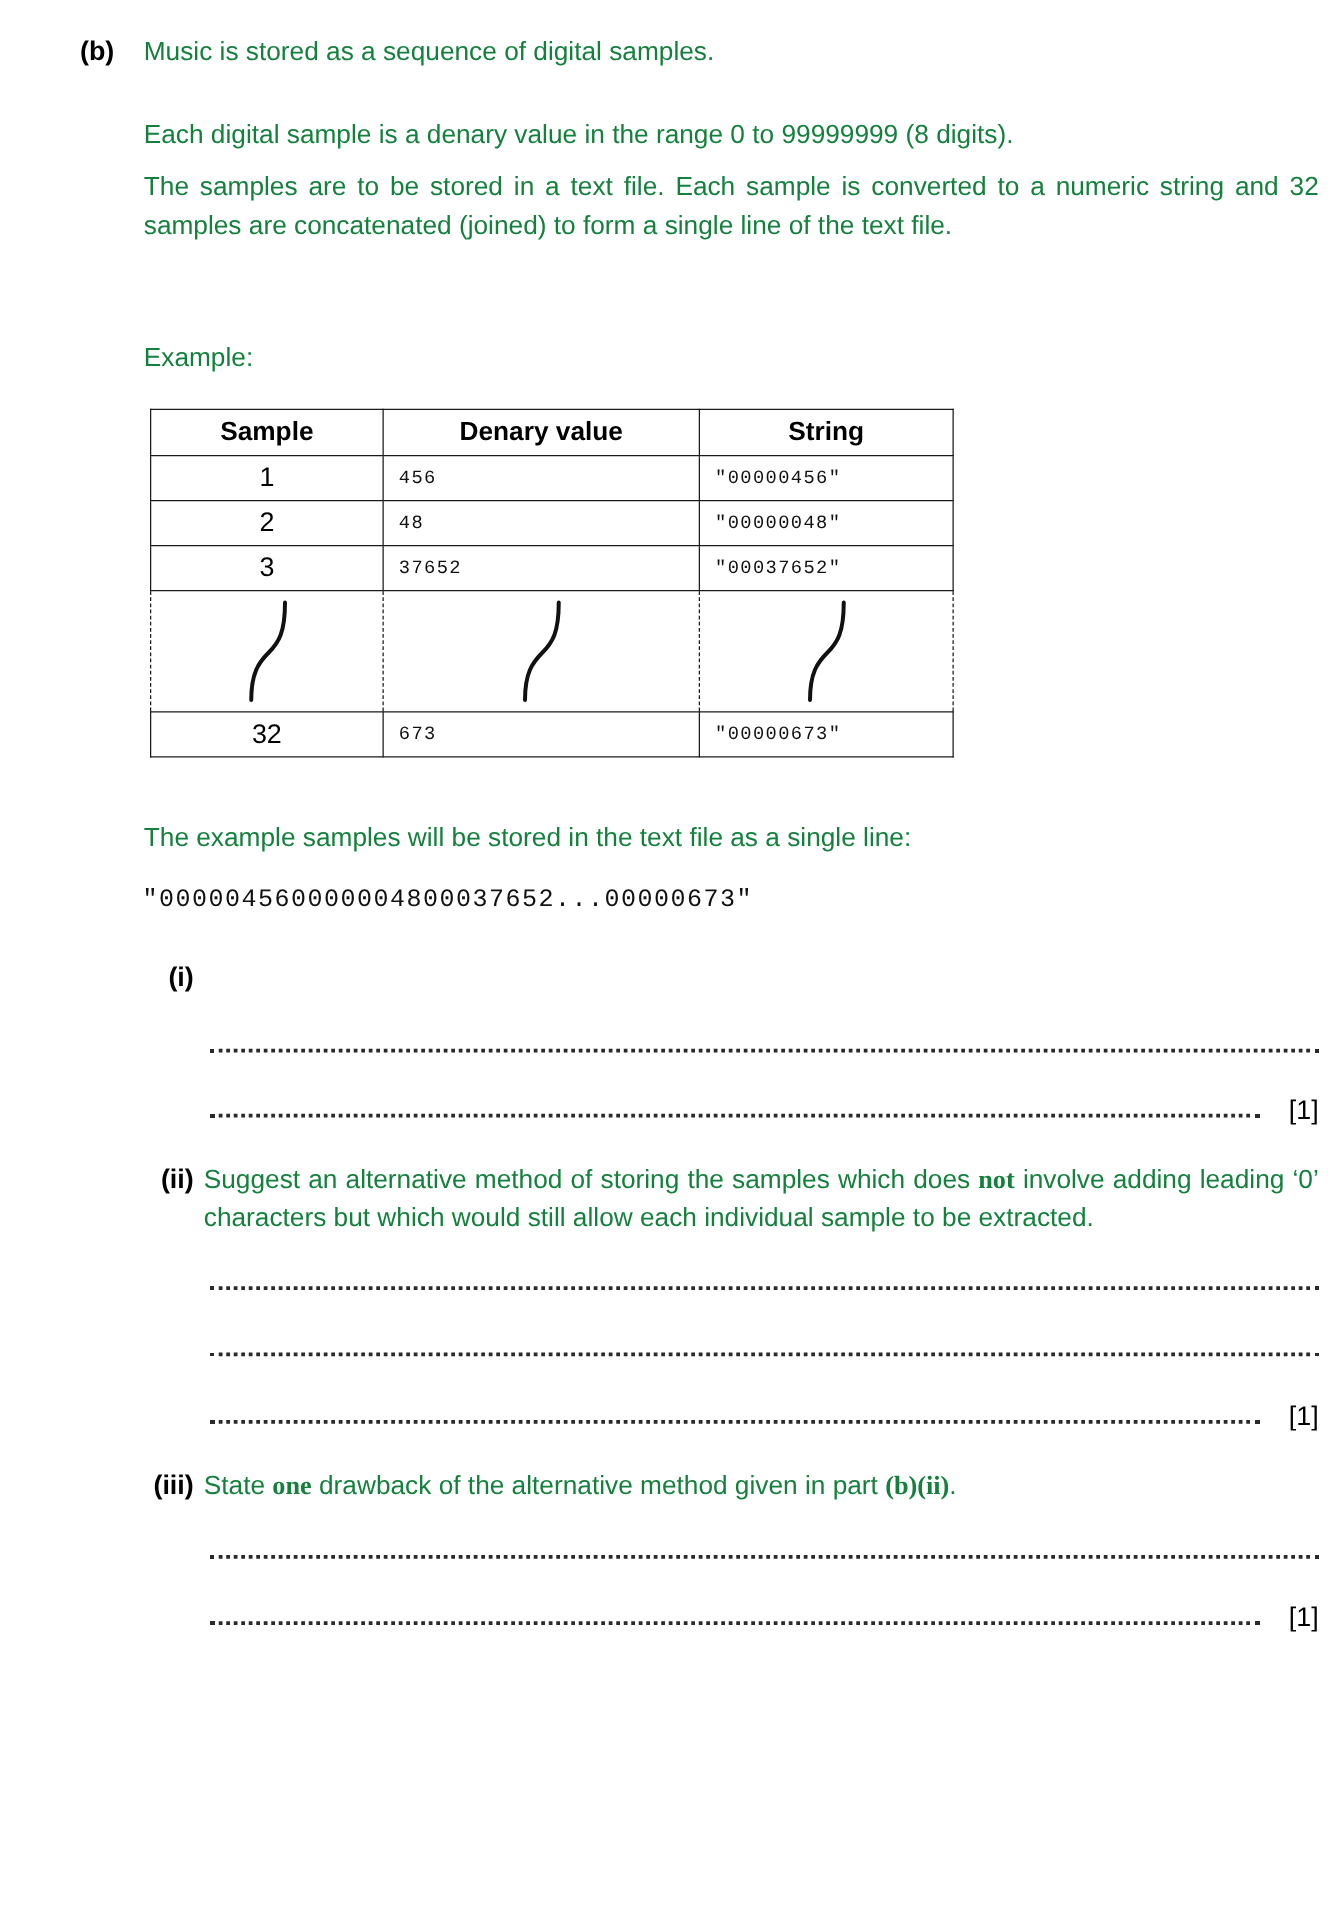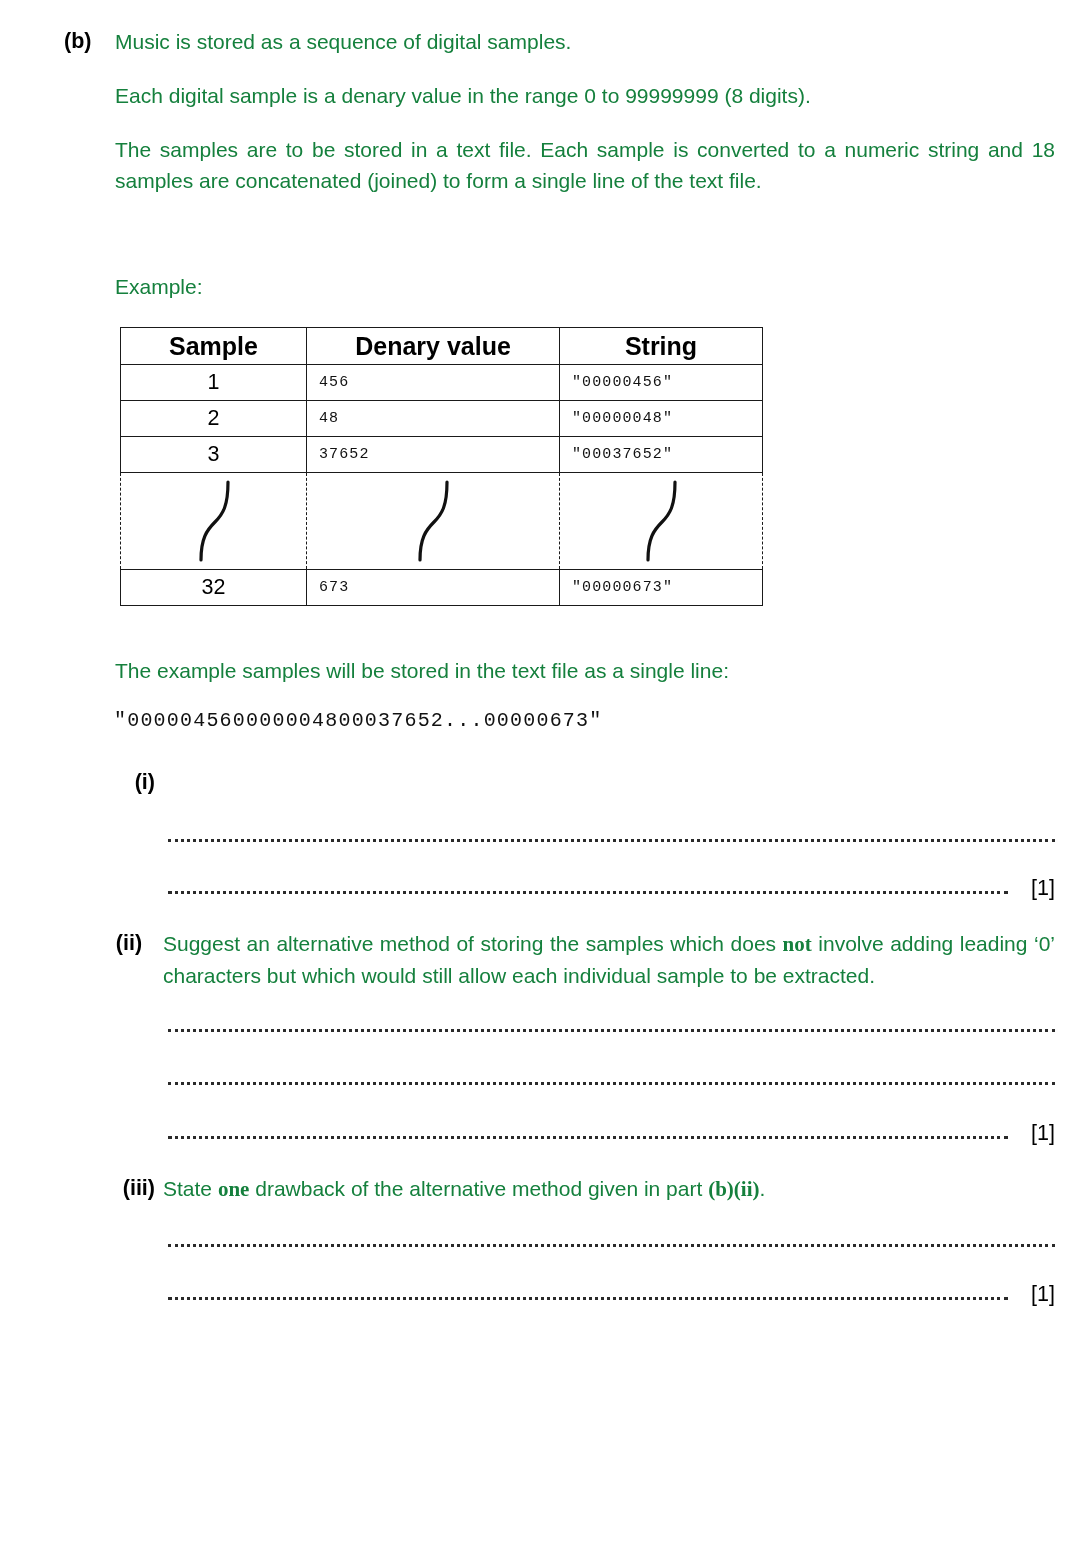--- a/index.html
+++ b/index.html
@@ -61,21 +61,21 @@
     border-collapse: collapse;
     table-layout: fixed;
   }
   .ex-table td, .ex-table th {
     border: 1.5px solid #1a1a1a;
     height: 35px;
     padding: 0;
     font-weight: normal;
   }
   .ex-table th {
-    font-size: 25px;
+    font-size: 21px;
     font-weight: bold;
     text-align: center;
     height: 36px;
   }
   .col-sample { width: 185px; }
   .col-denary { width: 252px; }
   .col-string { width: 202px; }
 
   .cell-sample {
     text-align: center;
@@ -135,23 +135,23 @@
 </style>
 </head>
 <body>
 
 <div class="page">
 
   <div class="label-b" style="top:26px;">(b)</div>
 
   <div class="para" style="left:115px; top:26px; width:940px;">Music is stored as a sequence of digital samples.</div>
 
-  <div class="para" style="left:115px; top:80px; width:940px;">Each digital sample is a denary value in the range 0 to 99999999 (8 digits).</div>
-
-  <div class="para justify" style="left:115px; top:134px; width:940px;">The samples are to be stored in a text file. Each sample is converted to a numeric string and 18 samples are concatenated (joined) to form a single line of the text file.</div>
+  <div class="para" style="left:115px; top:92px; width:940px;">Each digital sample is a denary value in the range 0 to 99999999 (8 digits).</div>
+
+  <div class="para justify" style="left:115px; top:134px; width:940px;">The samples are to be stored in a text file. Each sample is converted to a numeric string and 32 samples are concatenated (joined) to form a single line of the text file.</div>
 
 
   <div class="para" style="left:115px; top:271px; width:940px;">Example:</div>
 
   <table class="ex-table">
     <thead>
       <tr>
         <th class="col-sample">Sample</th>
         <th class="col-denary">Denary value</th>
         <th class="col-string">String</th>
@@ -209,21 +209,21 @@
   <div class="para" style="left:115px; top:655px; width:940px;">The example samples will be stored in the text file as a single line:</div>
 
   <div class="mono-line" style="left:114px; top:709px;">"000004560000004800037652...00000673"</div>
 
   <div class="rnum" style="left:103px; top:767px;">(i)</div>
 
   <div class="dotline" style="left:168px; top:836px; width:887px;"></div>
   <div class="dotline" style="left:168px; top:888px; width:840px;"></div>
   <div class="mark" style="left:1011px; top:873px;">[1]</div>
 
-  <div class="rnum" style="left:103px; top:928px;text-align:center;">(ii)</div>
+  <div class="rnum" style="left:103px; top:928px;">(ii)</div>
   <div class="para justify" style="left:163px; top:928px; width:892px;">
     <span>Suggest an alternative method of storing the samples which does </span><b>not</b><span> involve adding leading ‘0’ characters but which would still allow each individual sample to be extracted.</span>
   </div>
 
   <div class="dotline" style="left:168px; top:1026px; width:887px;"></div>
   <div class="dotline" style="left:168px; top:1079px; width:887px;"></div>
   <div class="dotline" style="left:168px; top:1133px; width:840px;"></div>
   <div class="mark" style="left:1011px; top:1118px;">[1]</div>
 
   <div class="rnum" style="left:103px; top:1173px;">(iii)</div>

